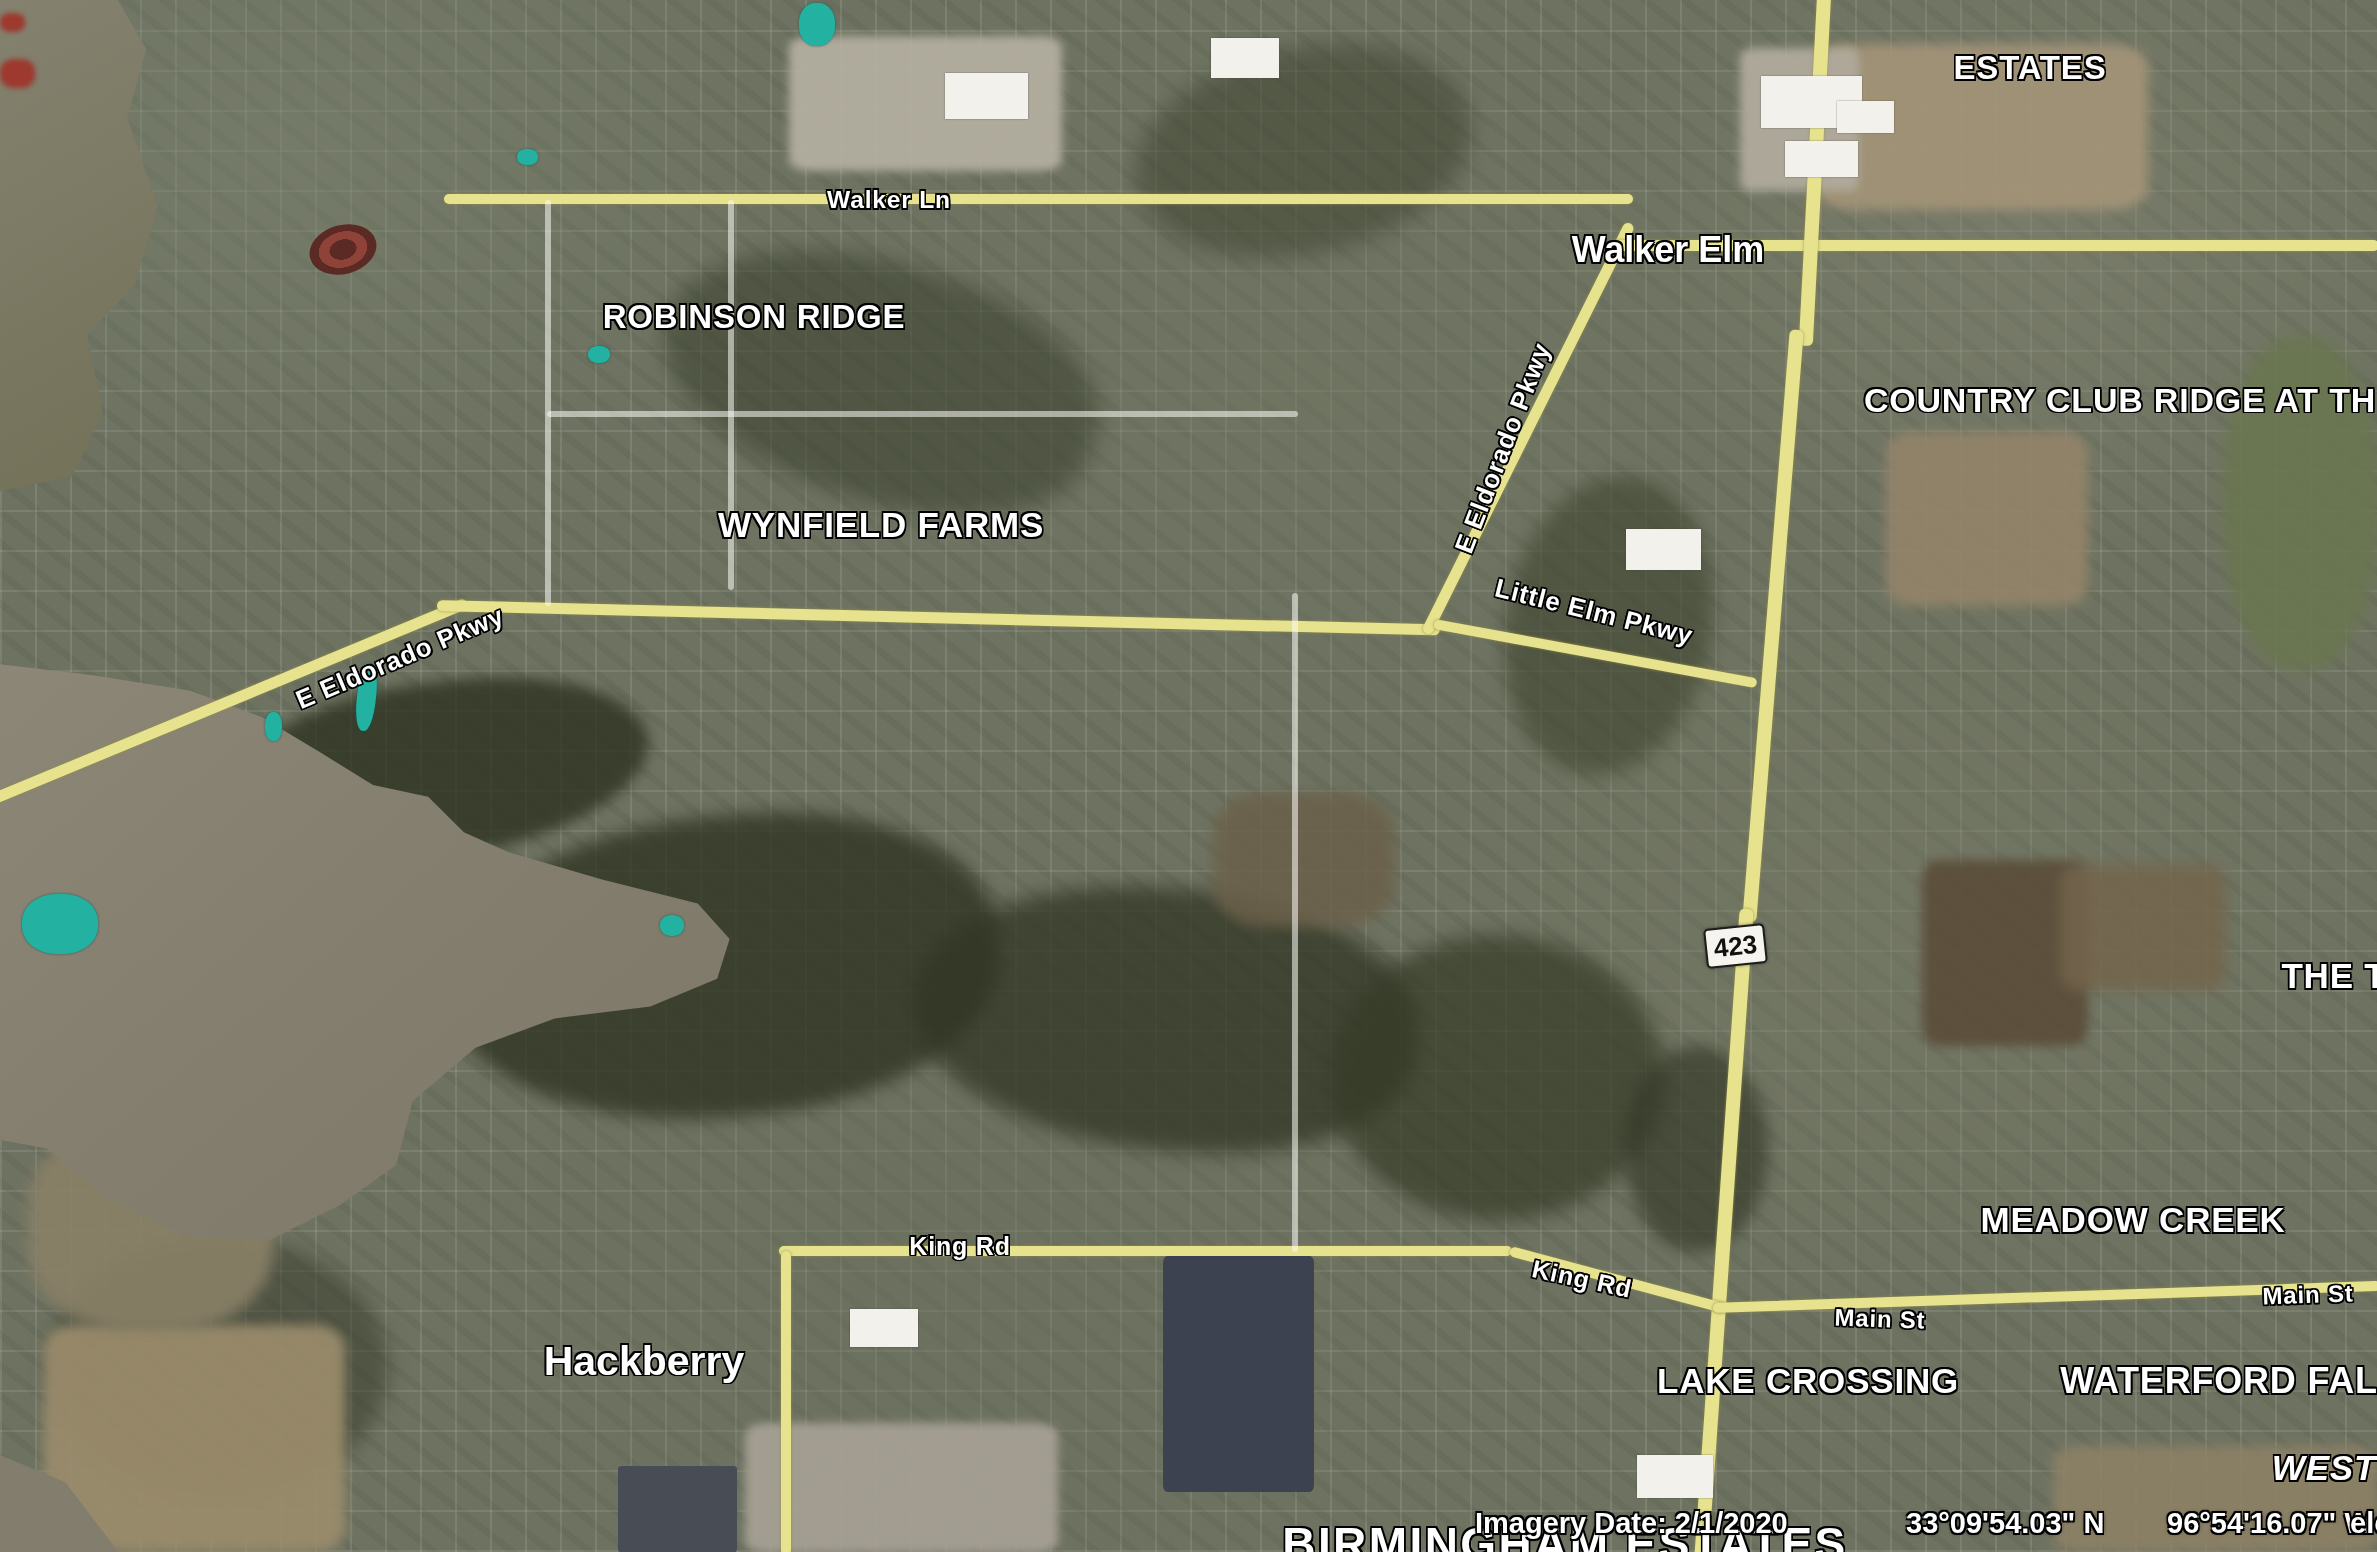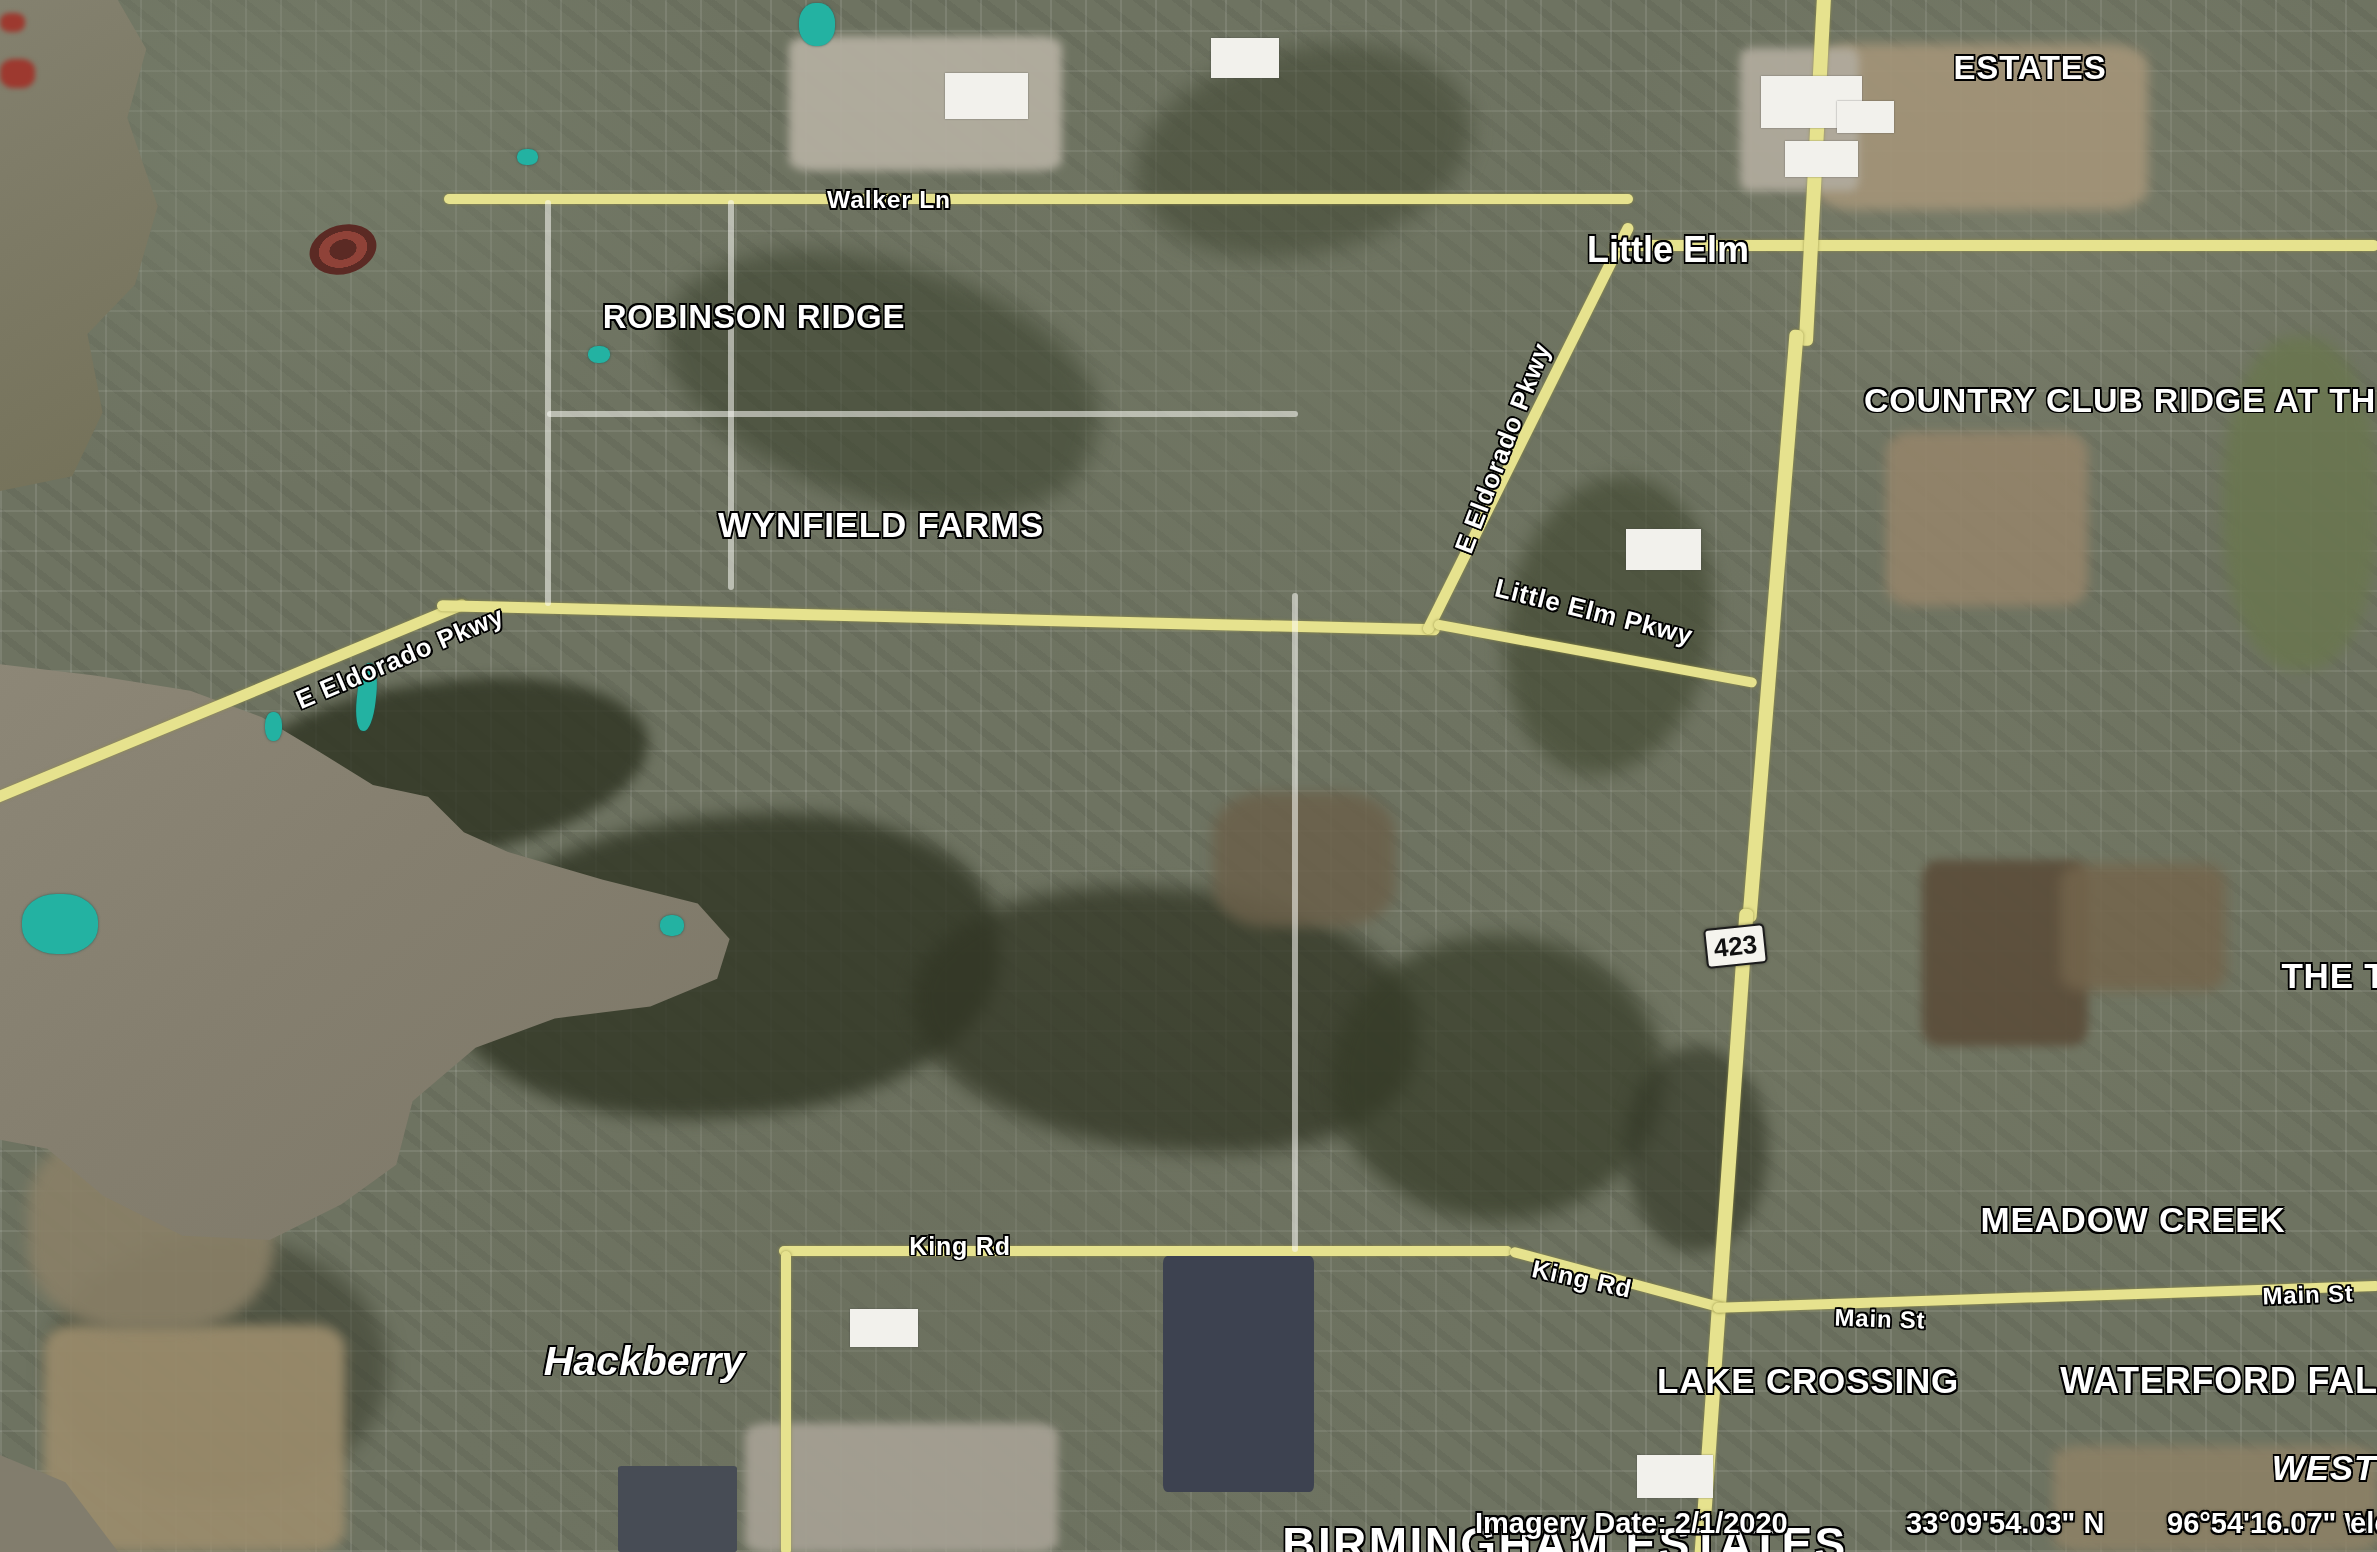--- a/index.html
+++ b/index.html
@@ -106,24 +106,24 @@
     <div class="pond" style="position: absolute; left: 357px; top: 663px; width: 19px; height: 68px; transform: rotate(6deg);"></div>
     <div class="pond" style="position: absolute; left: 265px; top: 712px; width: 17.4px; height: 28.5px;"></div>
     <div class="pond" style="position: absolute; left: 22px; top: 894px; width: 76px; height: 60px;"></div>
     <div class="pond" style="position: absolute; left: 799px; top: 3.2px; width: 36px; height: 43px;"></div>
     <div class="pond" style="position: absolute; left: 660px; top: 915px; width: 24px; height: 20.6px;"></div>
     <div id="labels">
       <div class="lbl place area" style="left: 2030px; top: 68px; font-size: 33px; transform: translate(-50%, -50%) rotate(0deg);">ESTATES</div>
       <div class="lbl place area" style="left: 754px; top: 317px; font-size: 33px; transform: translate(-50%, -50%) rotate(0deg);">ROBINSON RIDGE</div>
       <div class="lbl place area" style="left: 2120px; top: 400px; font-size: 34px; transform: translate(-50%, -50%) rotate(0deg);">COUNTRY CLUB RIDGE AT TH</div>
       <div class="lbl place area" style="left: 881px; top: 525px; font-size: 35px; transform: translate(-50%, -50%) rotate(0deg);">WYNFIELD FARMS</div>
-      <div class="lbl place city" style="left: 1668px; top: 250px; font-size: 36px; transform: translate(-50%, -50%) rotate(0deg);">Little Elm</div>
+      <div class="lbl place city" style="left: 1668px; top: 250px; font-size: 36px; transform: translate(-50%, -50%) rotate(0deg);">Walker Elm</div>
       <div class="lbl place area" style="left: 2334px; top: 976px; font-size: 35px; transform: translate(-50%, -50%) rotate(0deg);">THE T</div>
       <div class="lbl place area" style="left: 2133px; top: 1220px; font-size: 35px; transform: translate(-50%, -50%) rotate(0deg);">MEADOW CREEK</div>
-      <div class="lbl place city" style="left: 644px; top: 1361px; font-size: 41px; transform: translate(-50%, -50%) rotate(0deg); font-style: italic;">Hackberry</div>
+      <div class="lbl place city" style="left: 644px; top: 1361px; font-size: 41px; transform: translate(-50%, -50%) rotate(0deg);">Hackberry</div>
       <div class="lbl place area" style="left: 1808px; top: 1381px; font-size: 35px; transform: translate(-50%, -50%) rotate(0deg);">LAKE CROSSING</div>
       <div class="lbl place area" style="left: 2219px; top: 1381px; font-size: 36px; transform: translate(-50%, -50%) rotate(0deg);">WATERFORD FAL</div>
       <div class="lbl place area" style="left: 2324px; top: 1468px; font-size: 35px; transform: translate(-50%, -50%) rotate(0deg); font-style: italic;">WEST</div>
       <div class="lbl place giant" style="left: 1565px; top: 1544px; font-size: 46px; transform: translate(-50%, -50%) rotate(0deg);">BIRMINGHAM ESTATES</div>
       <div class="lbl road-lbl" style="left: 889px; top: 200px; font-size: 24.6px; transform: translate(-50%, -50%) rotate(0deg);">Walker Ln</div>
       <div class="lbl road-lbl" style="left: 400px; top: 658px; font-size: 26px; transform: translate(-50%, -50%) rotate(-23deg);">E Eldorado Pkwy</div>
       <div class="lbl road-lbl" style="left: 1503px; top: 448px; font-size: 26px; transform: translate(-50%, -50%) rotate(-69deg);">E Eldorado Pkwy</div>
       <div class="lbl road-lbl" style="left: 1594px; top: 612px; font-size: 26px; transform: translate(-50%, -50%) rotate(14deg);">Little Elm Pkwy</div>
       <div class="lbl road-lbl" style="left: 960px; top: 1246px; font-size: 25px; transform: translate(-50%, -50%) rotate(0deg);">King Rd</div>
       <div class="lbl road-lbl" style="left: 1582px; top: 1279px; font-size: 25px; transform: translate(-50%, -50%) rotate(12deg);">King Rd</div>

